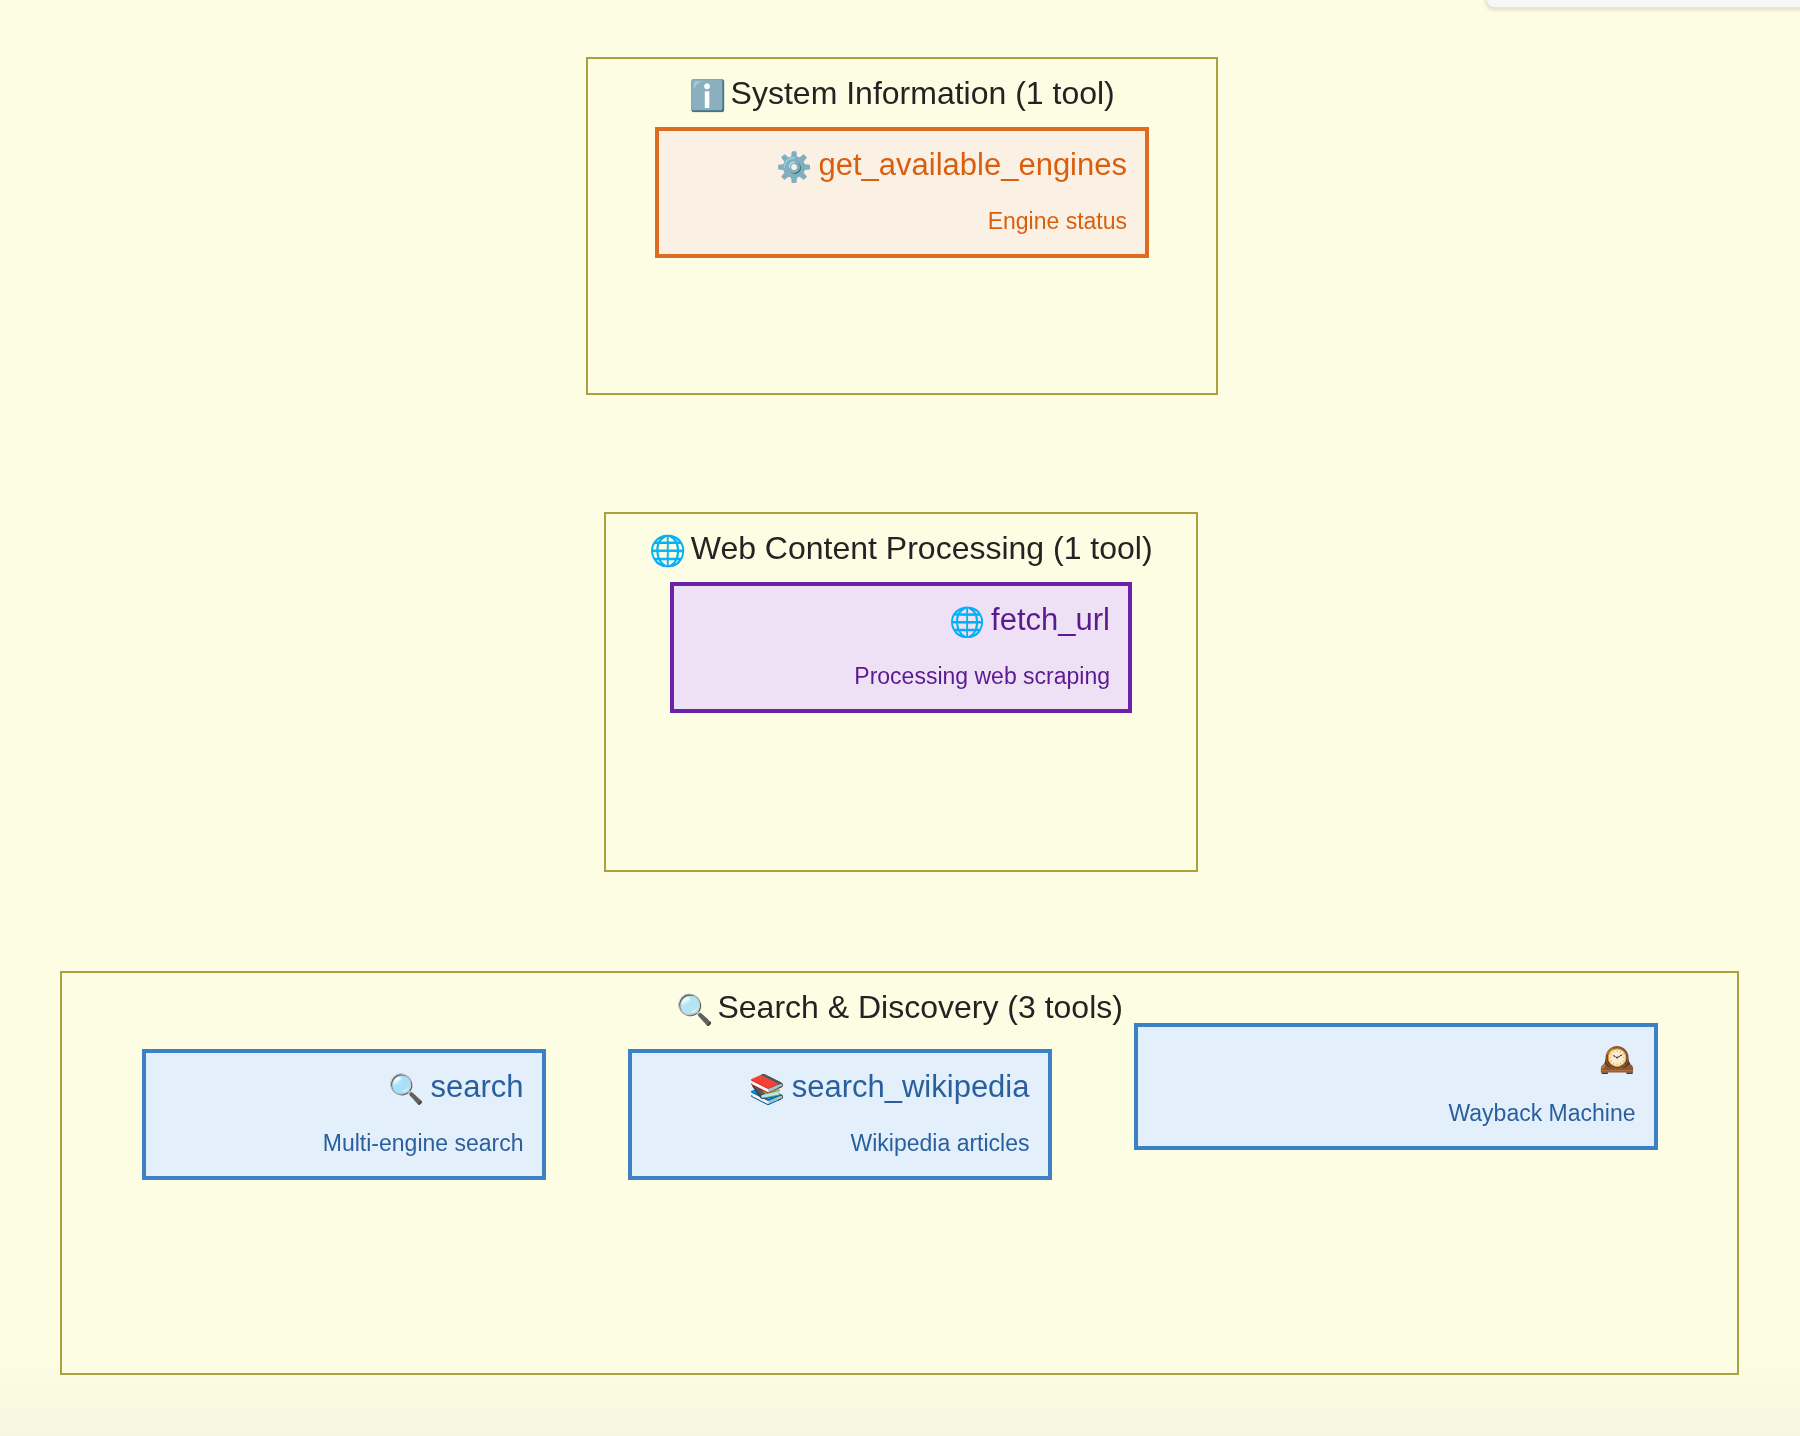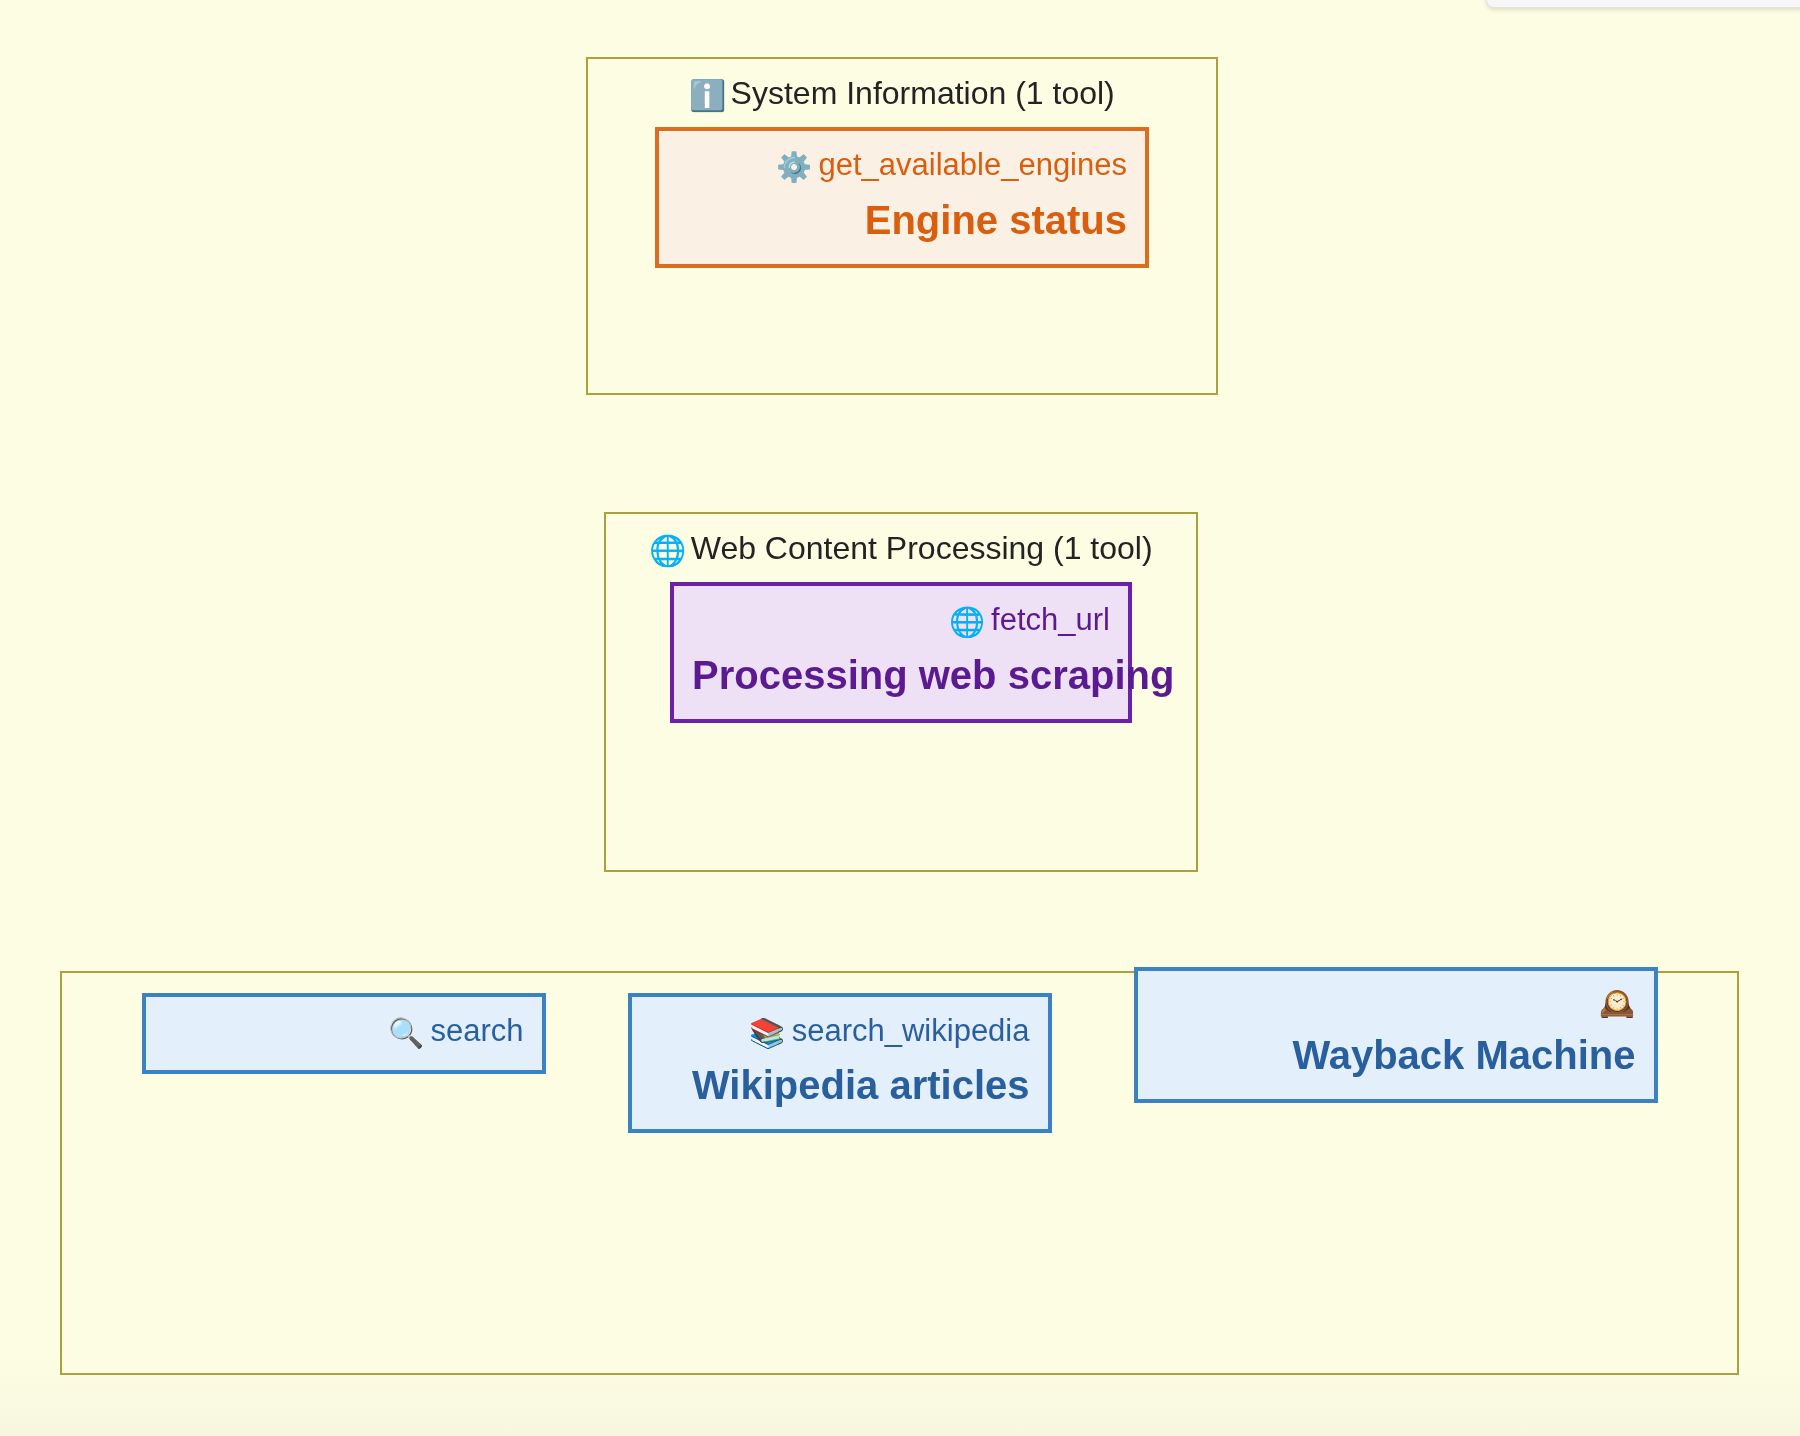--- a/index.html
+++ b/index.html
@@ -91,24 +91,23 @@
   .tool-name {
     font-size: 31px;
     white-space: nowrap;
   }
   .tool-name .tool-emoji {
     font-size: 29px;
     vertical-align: -2px;
     margin-right: 6px;
   }
   .tool-desc {
-    font-size: 40px;
-    margin-top: 8px;
+    font-size: 23px;
+    margin-top: 20px;
     white-space: nowrap;
-    font-weight: bold;
   }
   .tool.stacked .tool-name { display: block; }
   .tool.stacked .tool-emoji {
     display: block;
     margin: 0 auto 2px auto;
   }
 
   
   .tool.orange { border-color: #dd6b20; background: #fbf0e4; }
   .tool.orange .tool-name,
@@ -176,26 +175,30 @@
     <div class="tool purple tool-fetch">
       <div class="tool-name">
         <span class="tool-emoji">🌐</span><span>fetch_url</span>
       </div>
       <div class="tool-desc">Processing web scraping</div>
     </div>
   </div>
 </section>
 
 <section class="category" id="cat-search">
+  <div class="category-title">
+    <span class="cat-emoji">🔍</span><span>Search &amp; Discovery (3 tools)</span>
+  </div>
   <div class="tools-row">
 
     <div class="tool blue tool-search">
       <div class="tool-name">
         <span class="tool-emoji">🔍</span><span>search</span>
       </div>
+      <div class="tool-desc">Multi-engine search</div>
     </div>
 
     <div class="tool blue tool-wikipedia">
       <div class="tool-name">
         <span class="tool-emoji">📚</span><span>search_wikipedia</span>
       </div>
       <div class="tool-desc">Wikipedia articles</div>
     </div>
 
     <div class="tool blue tool-archived stacked">

